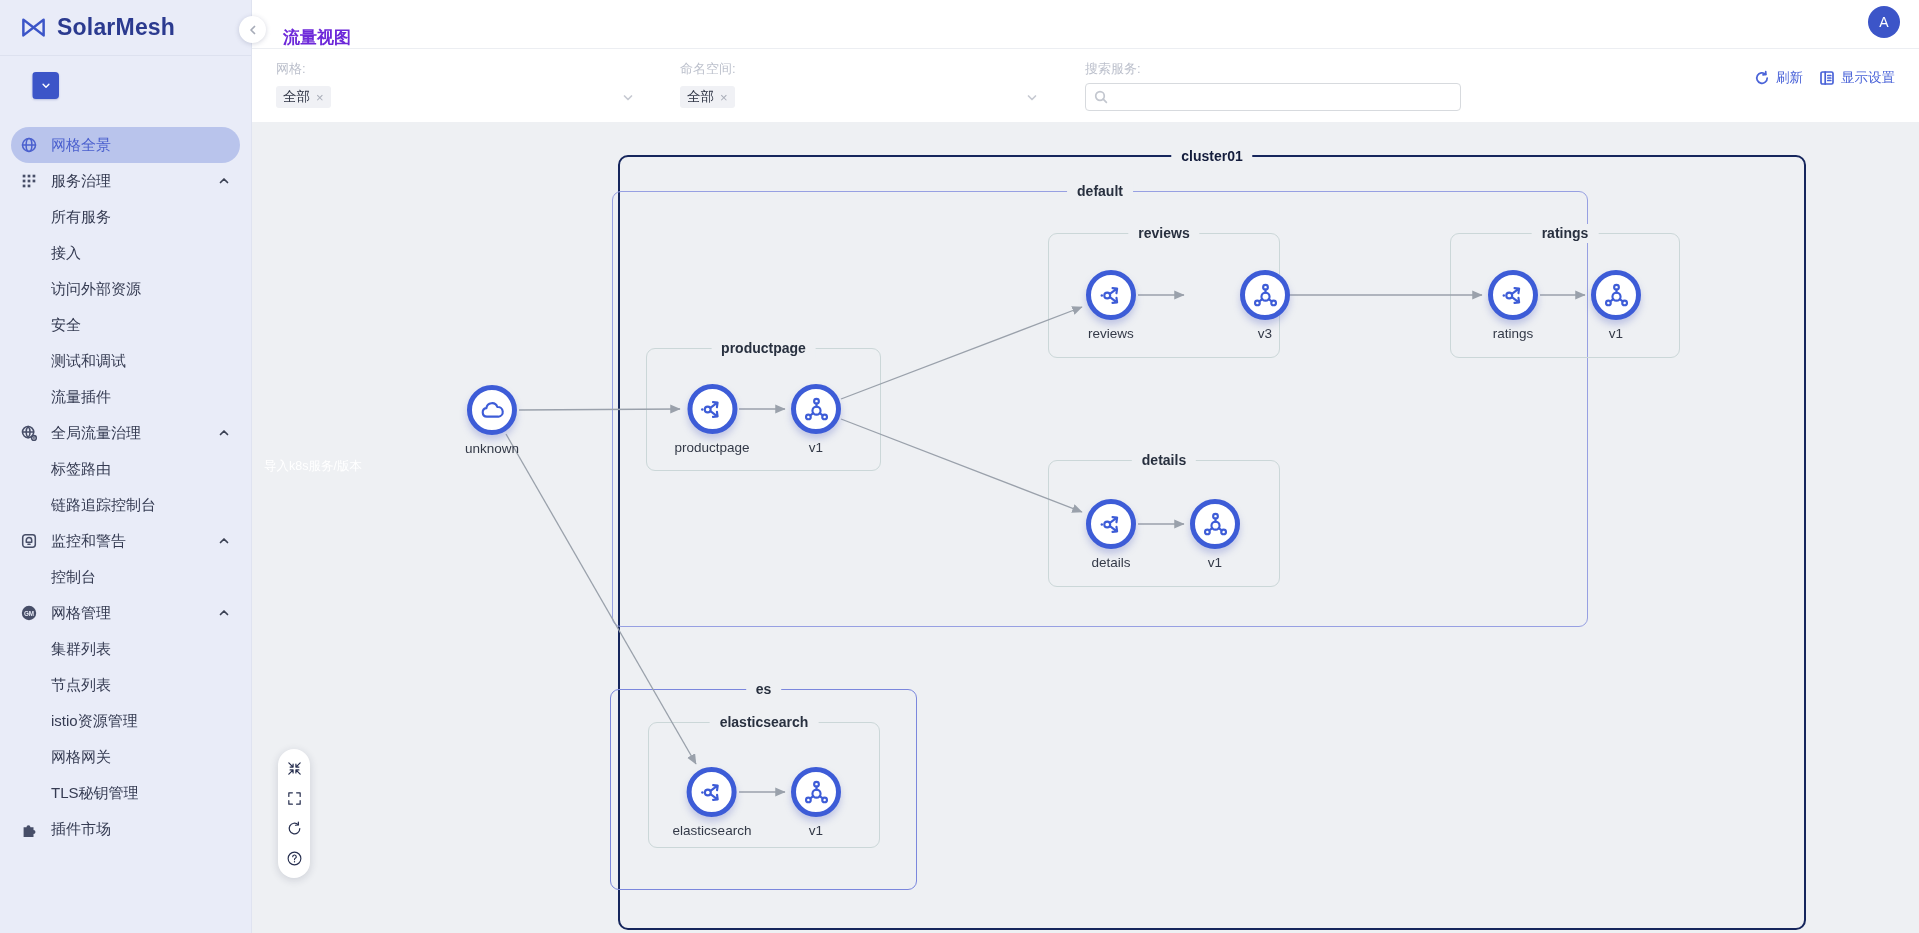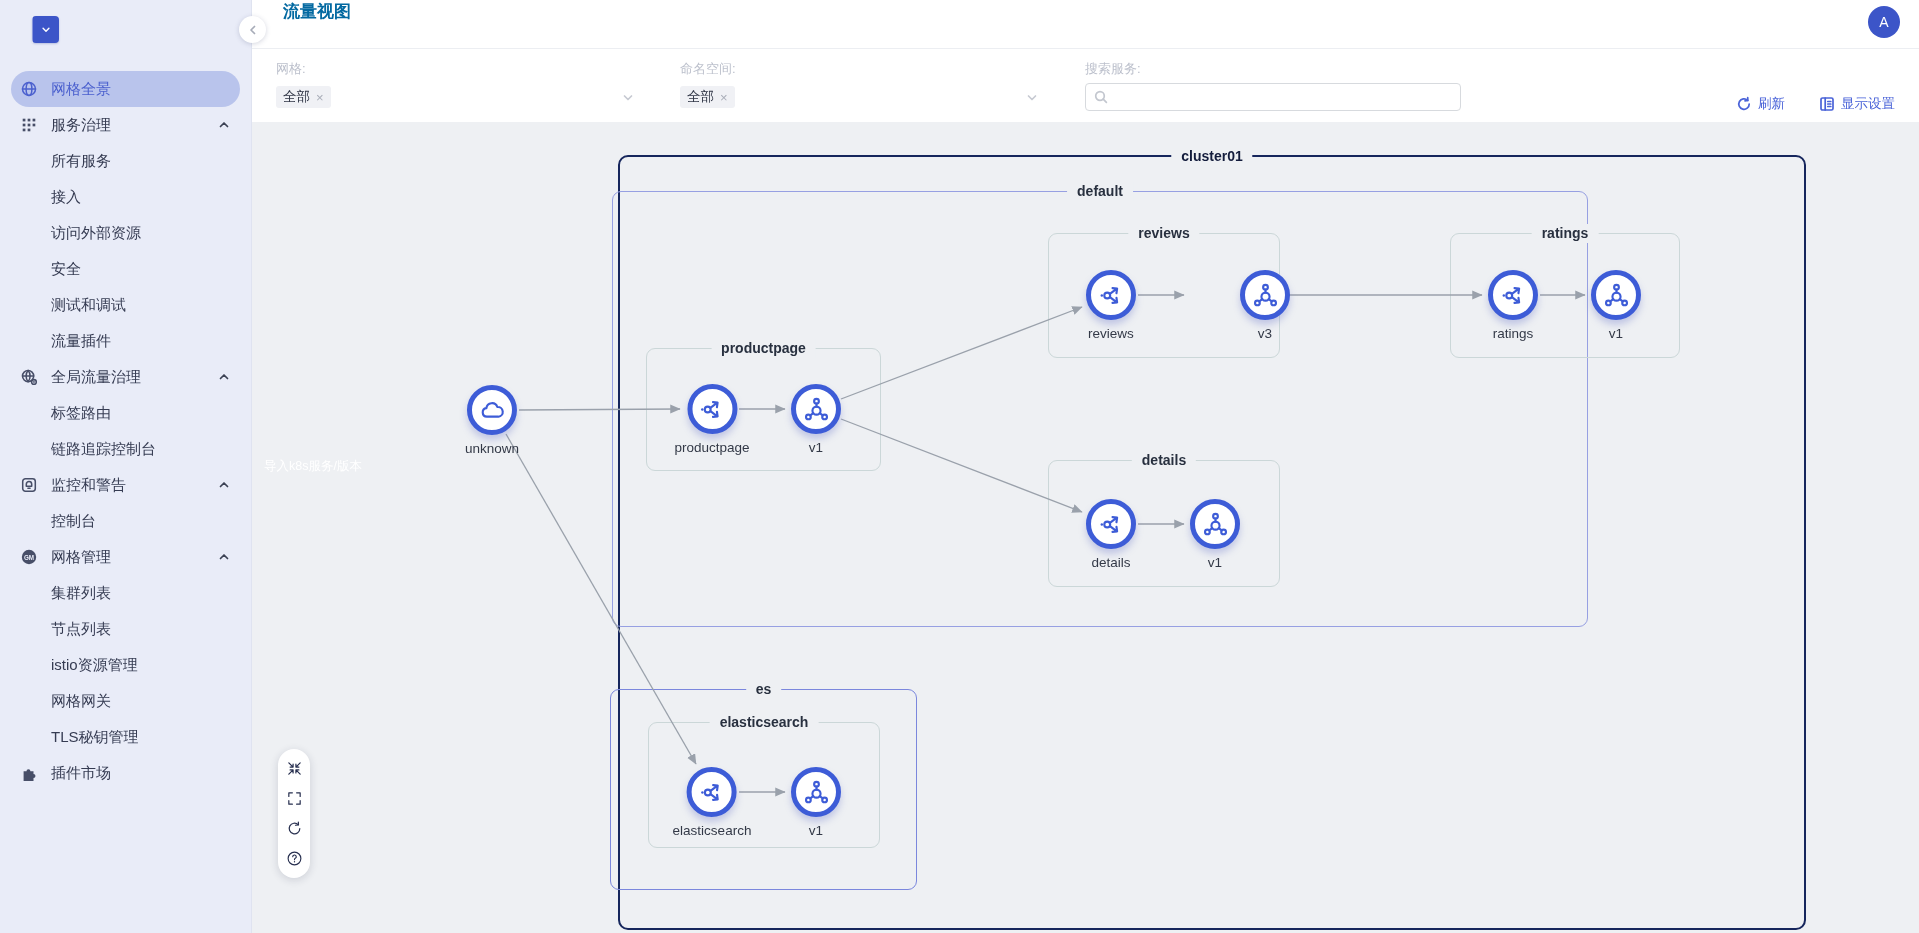--- a/index.html
+++ b/index.html
@@ -29,42 +29,42 @@
   .menu-row.active { margin:0 11px; padding-left:9px; background:var(--active-pill,#b9c4ec);
     border-radius:18px; color:var(--active-text,#4b60ce); }
   .menu-row.active .mi { color:var(--active-text,#4b60ce); }
 
   
   .main { position:absolute; left:252px; top:0; width:1667px; height:933px; }
   .header { position:relative; height:49px; background:#fff; border-bottom:1px solid #eceef2; }
   .back-btn { position:absolute; left:-13px; top:16px; width:27px; height:27px; border-radius:50%;
     background:#fff; box-shadow:0 1px 5px rgba(60,70,110,.22); display:flex; align-items:center;
     justify-content:center; color:#a7acb8; cursor:pointer; z-index:6; }
-  .page-title { position:absolute; left:31px; top:0; font-size:17px; font-weight:bold; color:#0369a1; }
+  .page-title { position:absolute; left:31px; top:26px; font-size:17px; font-weight:bold; color:#6d28d9; }
   .avatar { position:absolute; right:19px; top:6px; width:32px; height:32px; border-radius:50%;
     background:var(--accent,#3c55c8); color:#fff; font-size:14px; display:flex; align-items:center;
     justify-content:center; cursor:pointer; }
 
   
   .filterbar { display:flex; height:73px; background:#fff; padding:0 24px 0 24px; }
   .fgroup { padding-top:11px; }
   .fgroup .flabel { font-size:13px; color:#bcc0cc; }
   .fcontrol { margin-top:6px; height:26px; display:flex; align-items:center; position:relative; }
   .fg-mesh, .fg-ns { width:380px; }
   .fg-ns { margin-left:24px; }
   .fg-search { margin-left:25px; width:378px; }
   .tag { display:inline-flex; align-items:center; background:#f0f1f5; border-radius:3px;
     padding:2px 7px; font-size:13.5px; color:#2f3545; gap:6px; }
   .tag .x { color:#a9adb8; font-size:13px; cursor:pointer; }
   .sel-caret { position:absolute; right:22px; top:8px; width:12px; height:12px; color:#c7cad2; }
   .search-box { position:relative; width:376px; }
   .search-box input { width:376px; height:28px; border:1px solid #d7dade; border-radius:4px;
     padding:0 10px 0 30px; font-size:13px; color:#2f3545; outline:none; background:#fff; }
   .search-box .mag { position:absolute; left:8px; top:6px; width:16px; height:16px; color:#c3c7cf; }
-  .factions { margin-left:auto; display:flex; gap:34px; align-items:center; height:22px; margin-top:44px; }
+  .factions { margin-left:auto; display:flex; gap:16px; align-items:center; height:22px; margin-top:18px; }
   .act { display:flex; align-items:center; gap:6px; color:var(--link,#4a63d8); font-size:13.5px; cursor:pointer; }
   .act svg { width:16px; height:16px; }
 
   
   .canvas { position:relative; width:1667px; height:811px; background:var(--canvas-bg,#eef0f3); overflow:hidden; }
   .gbox { position:absolute; border-radius:10px; }
   .gbox > .gbox-label { position:absolute; top:-10px; left:50%; transform:translateX(-50%);
     background:var(--canvas-bg,#eef0f3); padding:0 10px; font-size:14px; font-weight:600;
     white-space:nowrap; color:#28303f; line-height:19px; }
   .box-cluster { border:2px solid var(--cluster-border,#16265c);margin-left:48px; }
@@ -107,20 +107,27 @@
         <path d="M12 6.7 V9.4 M9.2 15.2 L6.4 17.2 M14.8 15.2 L17.6 17.2"></path>
       </g>
     </symbol>
     <symbol id="ic-cloud" viewBox="0 0 24 24">
       <path fill="none" stroke="currentColor" stroke-width="1.9" stroke-linejoin="round" d="M7 17.5 a3.8 3.8 0 0 1 -0.4 -7.56 A5 5 0 0 1 16.3 8.9 a3.6 3.6 0 0 1 1 8.6 Z"></path>
     </symbol>
   </defs>
 </svg>
 
 <div class="sidebar">
+  <div class="logo-row">
+    <svg class="logo-mark" viewBox="0 0 24 24" fill="none" stroke="currentColor" stroke-width="2.2" stroke-linejoin="round">
+      <path d="M3 5 L12 12 L3 19 Z"></path>
+        <path d="M21 5 L12 12 L21 19 Z"></path>
+    </svg>
+    <span class="logo-text">SolarMesh</span>
+  </div>
 
   <div class="import-btn">
     <span class="main">导入k8s服务/版本</span>
     <span class="sep"></span>
     <span class="caret">
       <svg class="stroked" width="10" height="10" viewBox="0 0 12 12">
           <path d="M2.5 4 L6 7.5 L9.5 4"></path>
         </svg>
     </span>
   </div>

